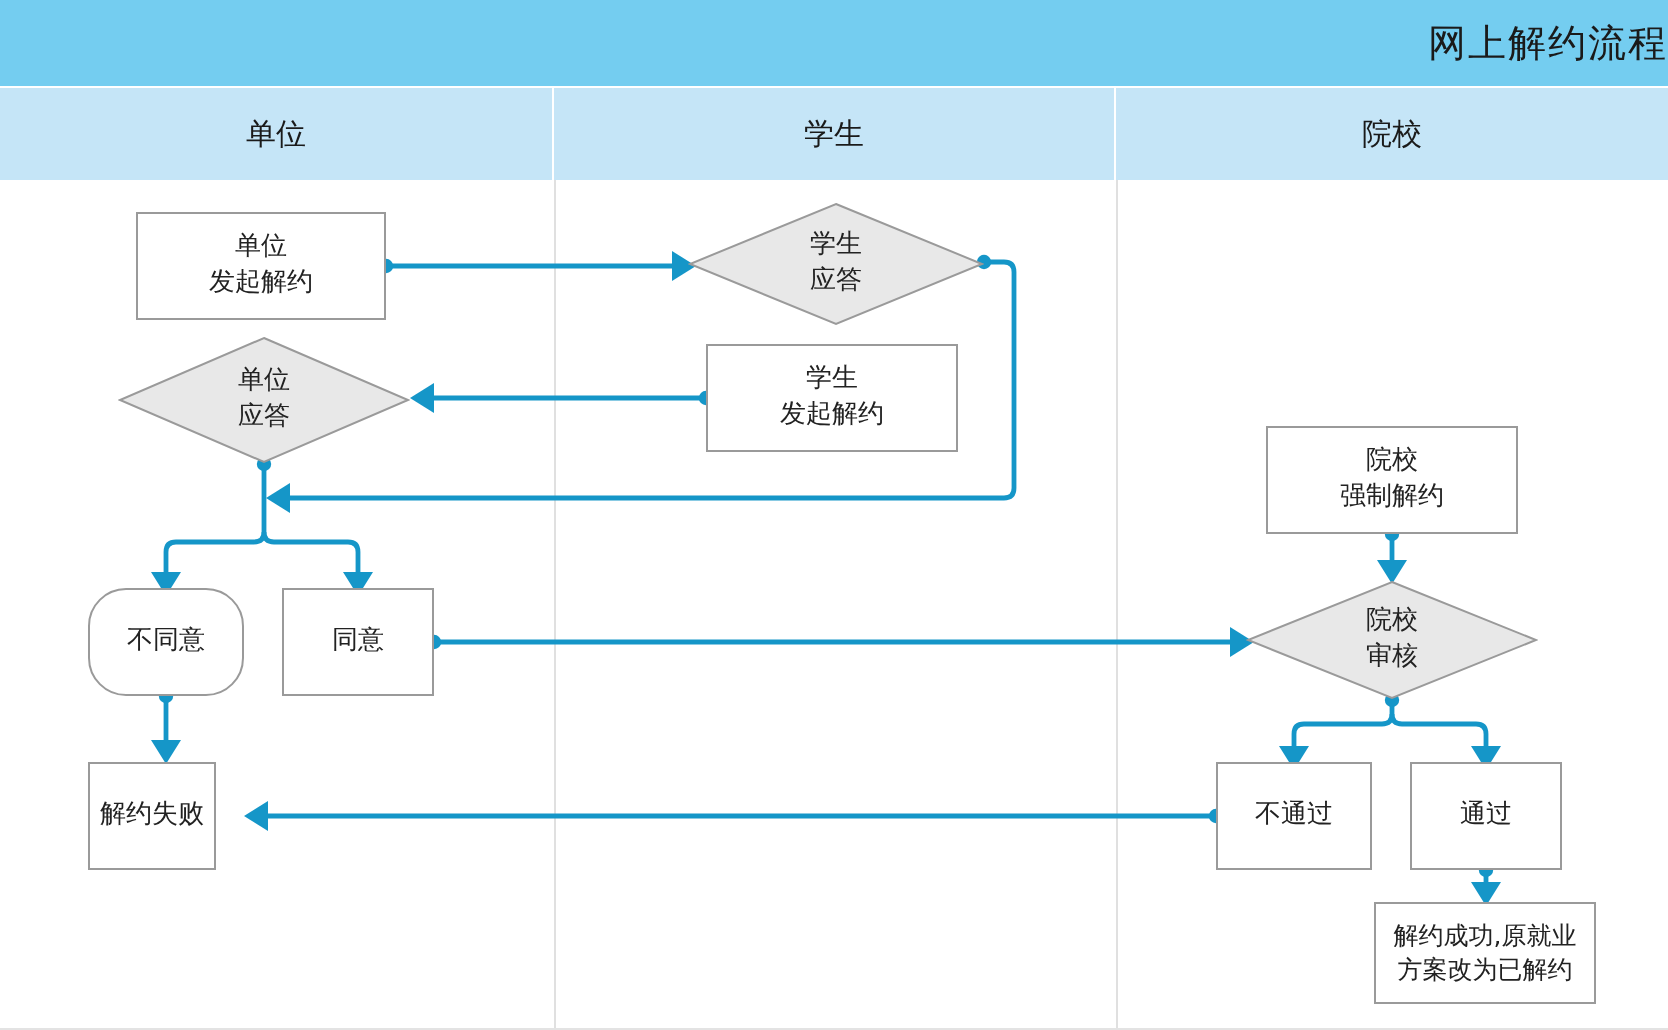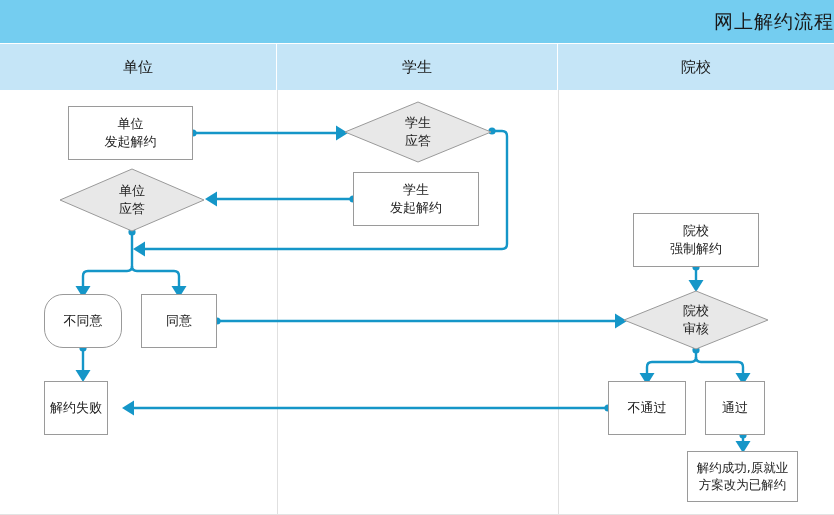--- a/index.html
+++ b/index.html
@@ -263,21 +263,21 @@
       </svg>
       <div class="diamond-label">
         <div><span>院校</span><br><span>审核</span></div>
       </div>
     </div>
 
     <div class="node rect" style="left:608px; top:291px; width:78px; height:54px;">
       <span>不通过</span>
     </div>
 
-    <div class="node rect" style="left:705px; top:291px; width:60px; height:54px;">
+    <div class="node rect" style="left:705px; top:291px; width:76px; height:54px;">
       <span>通过</span>
     </div>
 
     <div class="node rect" style="left:687px; top:361px; width:111px; height:51px; font-size:12.5px;">
       <div>
         <span>解约成功,原就业</span><br><span>方案改为已解约</span>
       </div>
     </div>
 
   </div>

